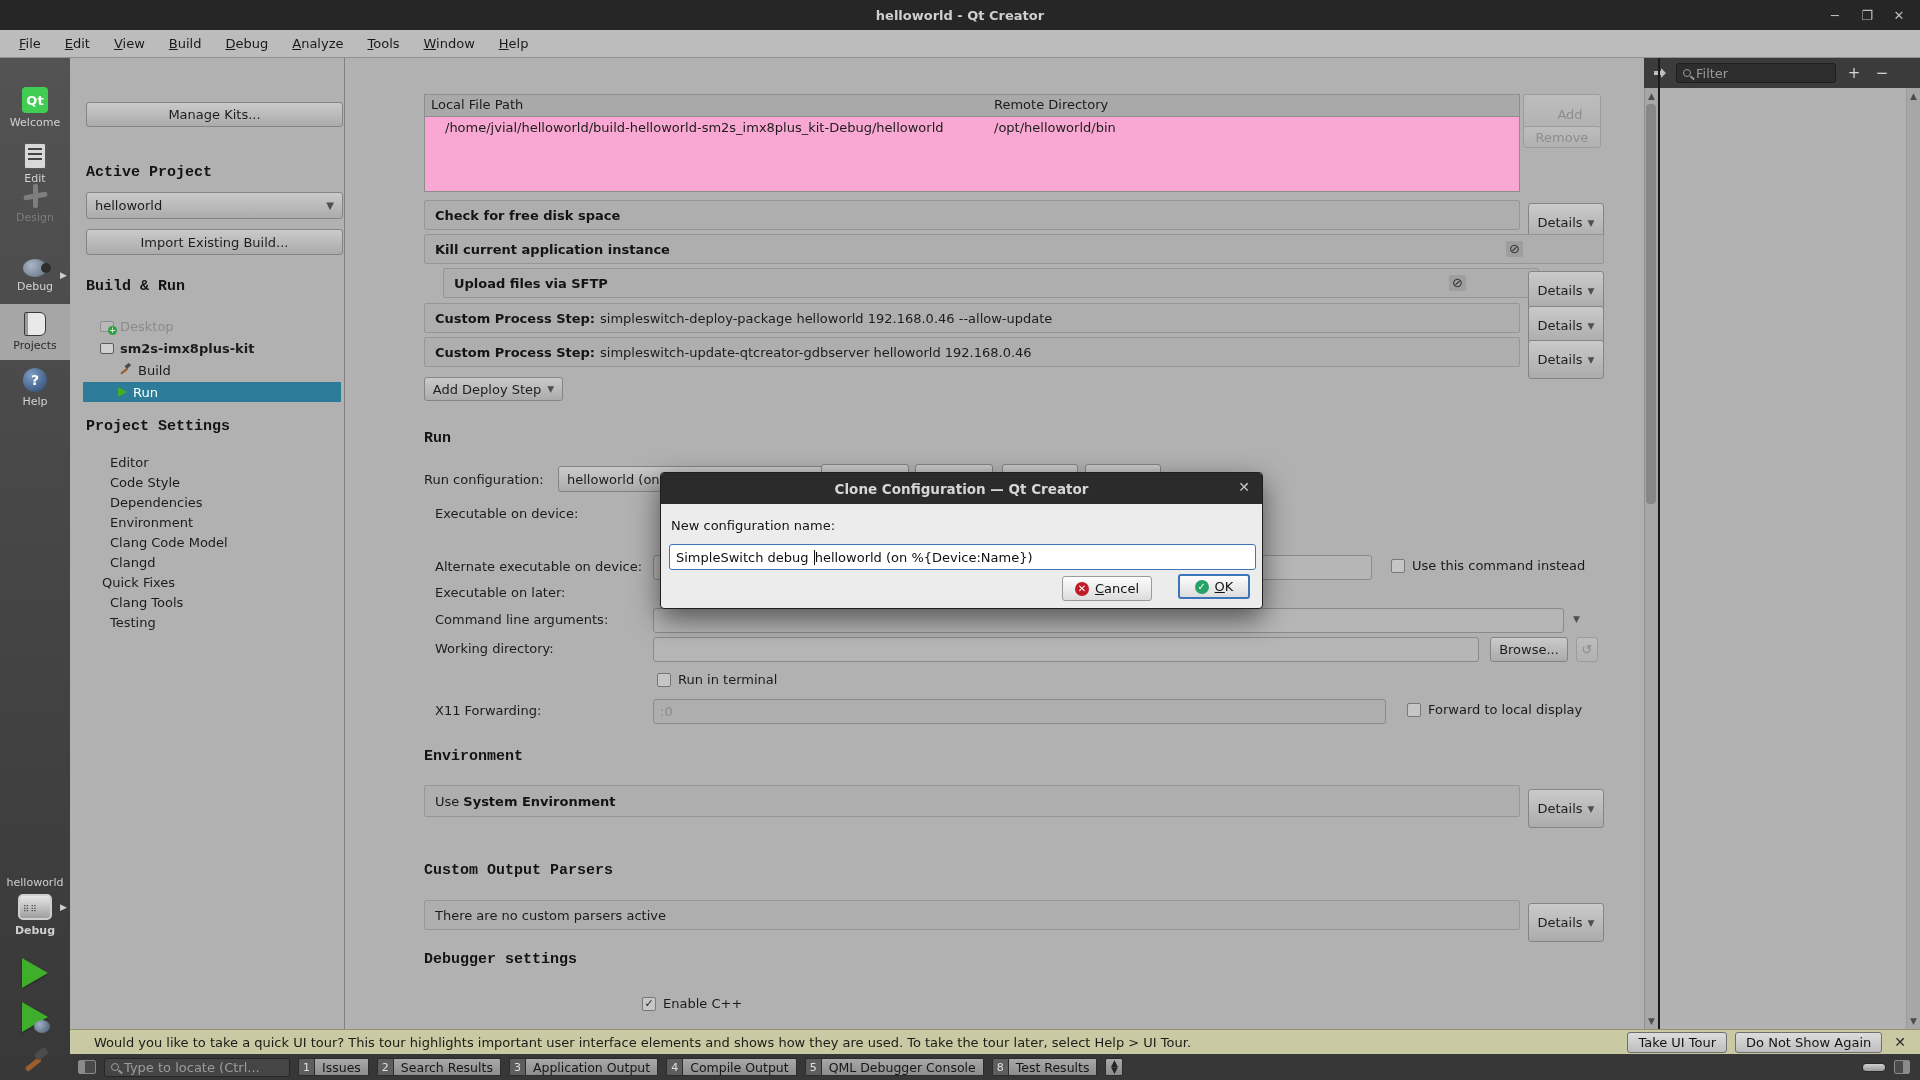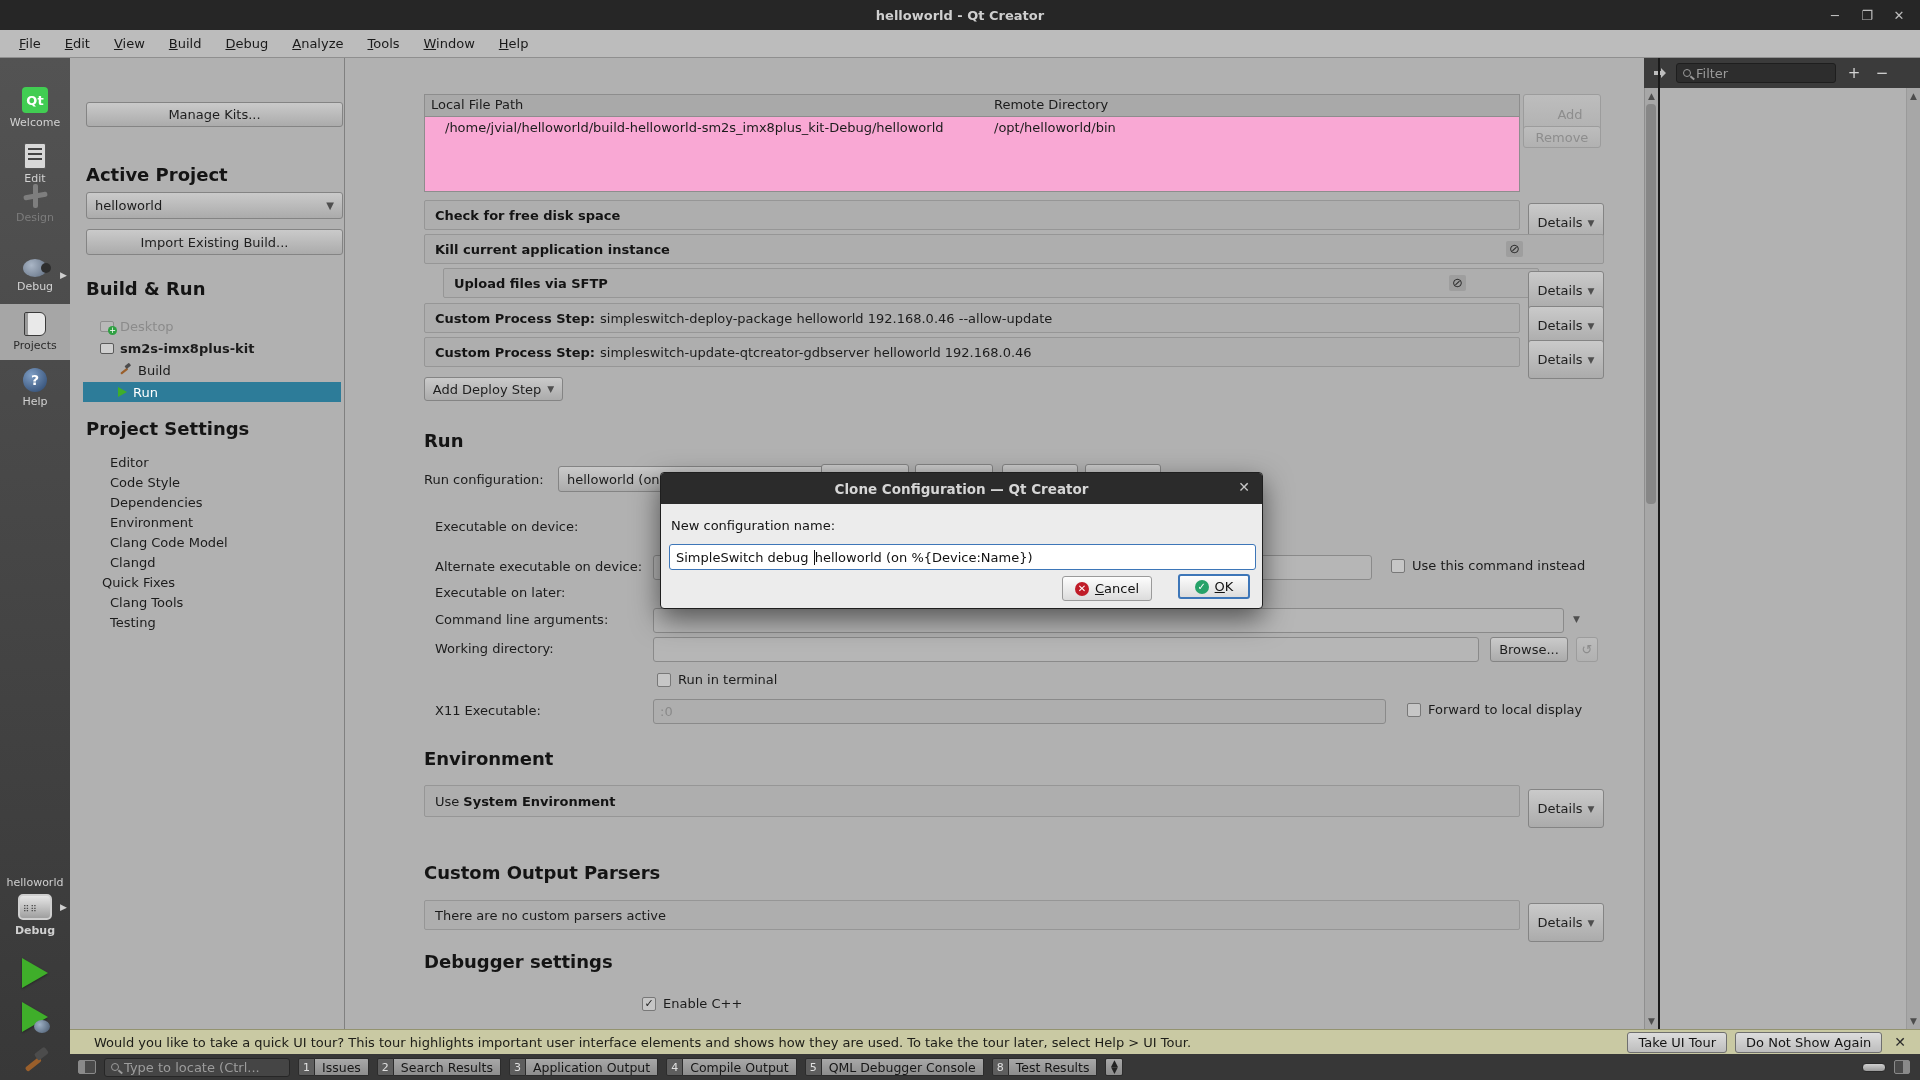--- a/index.html
+++ b/index.html
@@ -35,21 +35,21 @@
   .kit-box { width:34px; height:26px; margin:0 auto; background:linear-gradient(#e6e6e6,#9f9f9f); border:2px solid #cfcfcf; border-radius:5px; position:relative; }
   .kit-box:after { content:"⠿⠿"; position:absolute; left:3px; top:8px; font-size:9px; color:#4a4a4a; letter-spacing:1px; }
   .play-tri { width:0; height:0; border-left:26px solid #3fae2a; border-top:15px solid transparent; border-bottom:15px solid transparent; margin:0 auto; filter:drop-shadow(0 1px 1px rgba(0,0,0,.4)); }
   .bug-mini { position:absolute; left:34px; top:18px; width:16px; height:13px; background:radial-gradient(circle at 35% 35%, #9db0c4, #46566b); border-radius:50%; }
   .hammer-svg { display:block; margin:0 auto; }
 
   
   .sidepanel { left:70px; top:58px; width:275px; height:996px; background:#b1b1b1; border-right:1px solid #808080; }
   .btn { background:linear-gradient(#cacaca,#ababab); border:1px solid #848484; border-radius:3px; color:#1e1e1e; display:flex; align-items:center; justify-content:center; font-size:13px; }
   .btn.disabled { color:#8d8d8d; background:linear-gradient(#bdbdbd,#b1b1b1); border-color:#9c9c9c; }
-  .panel-heading { font-weight:bold; font-size:18px; color:#141414; }
+  .panel-heading { font-weight:bold; font-size:15px; color:#141414;font-family:Liberation Mono, monospace; }
   .combo { background:linear-gradient(#cacaca,#ababab); border:1px solid #848484; border-radius:3px; display:flex; align-items:center; padding:0 8px; position:relative; }
   .combo .arrow { position:absolute; right:8px; color:#4f4f4f; font-size:10px; }
   .tree-row { display:flex; align-items:center; gap:6px; height:20px; }
   .tree-row.dim { color:#8b8b8b; }
   .tree-row.selected { background:#2d7c99; color:#fff; }
   .mini-monitor { width:14px; height:11px; border:1.5px solid #5a5a5a; border-radius:2px; background:#cfcfcf; position:relative; flex:0 0 auto; }
   .mini-monitor.dim { border-color:#8e8e8e; background:#b9b9b9; }
   .plus-badge { position:absolute; right:-4px; bottom:-4px; width:9px; height:9px; background:#2fa042; border-radius:50%; color:#fff; font-size:8px; line-height:9px; text-align:center; }
   .tri-green { width:0; height:0; border-left:9px solid #3fae2a; border-top:5px solid transparent; border-bottom:5px solid transparent; flex:0 0 auto; }
   .settings-item { height:20px; display:flex; align-items:center; color:#1c1c1c; }
@@ -292,40 +292,40 @@
   <div class="abs panel-heading" style="left:79px;top:372px;">Run</div>
   <div class="abs" style="left:79px;top:414px;">Run configuration:</div>
   <div class="abs combo" style="left:213px;top:408px;width:310px;height:26px;">
     <span>helloworld (on</span>
   </div>
   <div class="abs btn" style="left:476px;top:406px;width:88px;height:26px;"></div>
   <div class="abs btn" style="left:570px;top:406px;width:78px;height:26px;"></div>
   <div class="abs btn" style="left:657px;top:406px;width:76px;height:26px;"></div>
   <div class="abs btn" style="left:740px;top:406px;width:76px;height:26px;"></div>
 
-  <div class="field-label" style="top:461px;text-align:right;">Executable on device:</div>
+  <div class="field-label" style="top:448px;text-align:right;">Executable on device:</div>
   <div class="field-label" style="top:501px;">Alternate executable on device:</div>
   <div class="abs tinput" style="left:308px;top:497px;width:719px;height:25px;"></div>
   <div class="abs chk-row" style="left:1046px;top:500px;">
     <span class="checkbox"></span>
     <span>Use this command instead</span>
   </div>
   <div class="field-label" style="top:527px;">Executable on later:</div>
   <div class="field-label" style="top:554px;">Command line arguments:</div>
   <div class="abs tinput" style="left:308px;top:550px;width:911px;height:25px;"></div>
   <div class="abs" style="left:1228px;top:556px;color:#4f4f4f;font-size:9px;">▼</div>
   <div class="field-label" style="top:583px;">Working directory:</div>
   <div class="abs tinput" style="left:308px;top:579px;width:826px;height:25px;"></div>
   <div class="abs btn" style="left:1145px;top:579px;width:78px;height:25px;">Browse...</div>
   <div class="abs btn disabled" style="left:1231px;top:579px;width:22px;height:25px;">↺</div>
   <div class="abs chk-row" style="left:312px;top:614px;">
     <span class="checkbox"></span>
     <span>Run in terminal</span>
   </div>
-  <div class="field-label" style="top:645px;">X11 Executable:</div>
+  <div class="field-label" style="top:645px;">X11 Forwarding:</div>
   <div class="abs tinput" style="left:308px;top:641px;width:733px;height:25px;display:flex;align-items:center;padding:0 6px;color:#8a8a8a;background:#aeaeae;">:0</div>
   <div class="abs chk-row" style="left:1062px;top:644px;">
     <span class="checkbox"></span>
     <span>Forward to local display</span>
   </div>
 
   <div class="abs panel-heading" style="left:79px;top:690px;">Environment</div>
   <div class="abs row-box" style="left:79px;top:727px;width:1096px;height:32px;">
     <span>Use </span>
     <span class="step-title" style="margin-left:4px;">System Environment</span>

